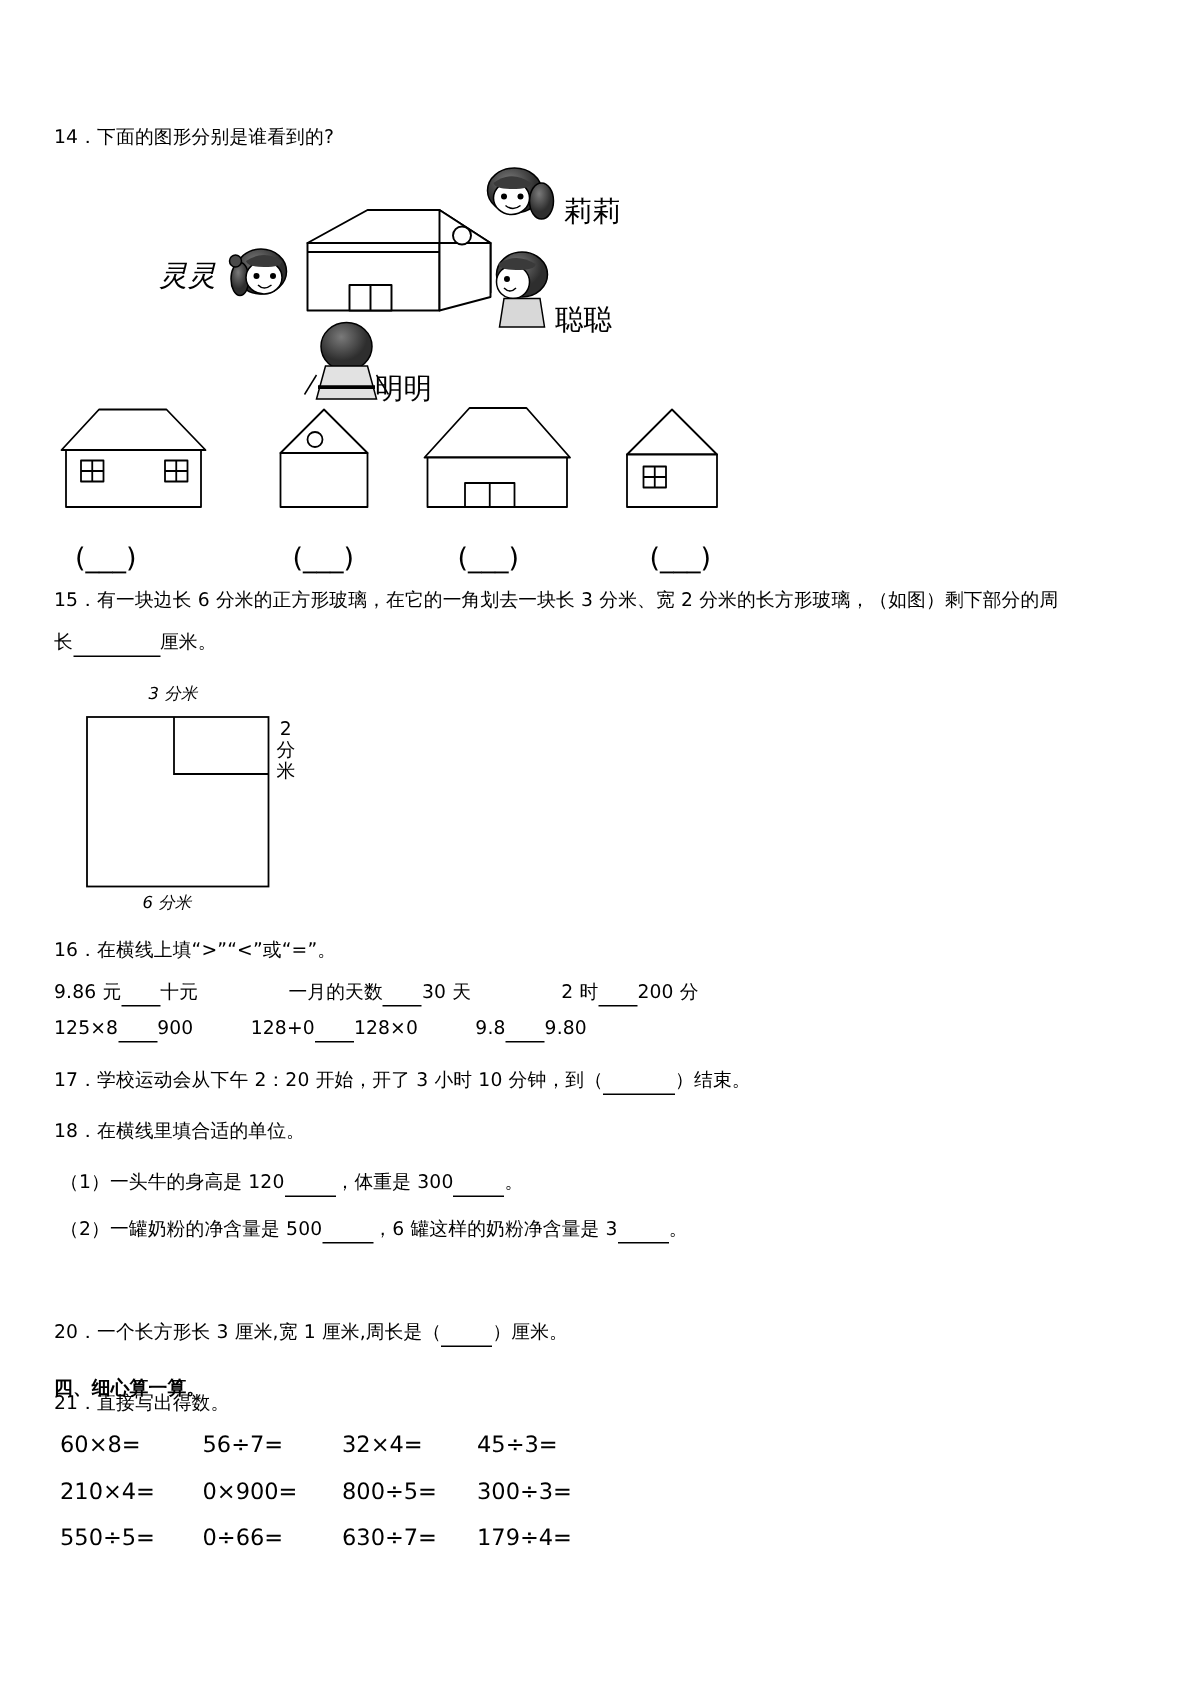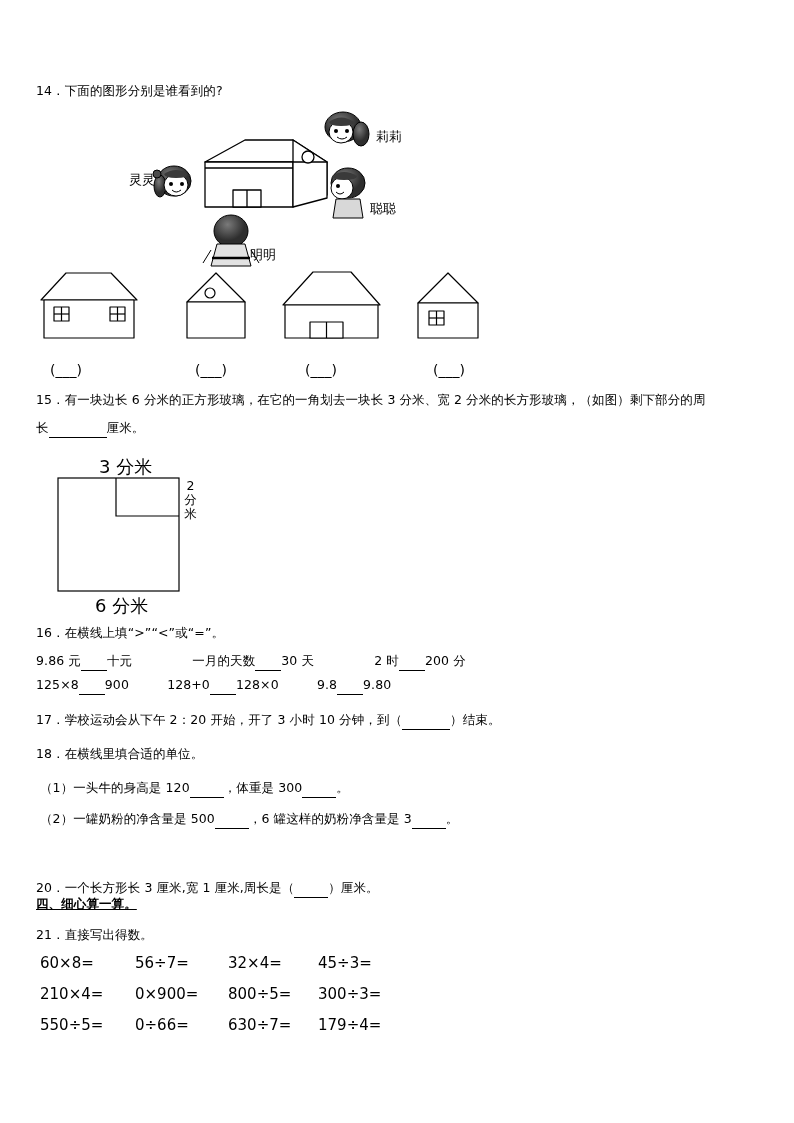--- a/index.html
+++ b/index.html
@@ -38,47 +38,48 @@
   .b-md { width: 34px; }
   .b-lg { width: 48px; }
   .b-xl { width: 58px; }
 
   
   .illus { position: absolute; left: 0; top: 0; }
 
   
   .opt-blank {
     position: absolute;
-    font-size: 14px;
+    font-size: 18px;
     white-space: nowrap;
   }
 
   
   .calc-cell {
     position: absolute;
     font-size: 15px;
     white-space: nowrap;
   }
 
   
   .dim-label {
     position: absolute;
-    font-size: 18px;
-    white-space: nowrap;
+    font-size: 11px;
+    white-space: nowrap;
+    font-style: italic;
   }
   .dim-vert {
     position: absolute;
     font-size: 12.5px;
     width: 13px;
     line-height: 14px;
     text-align: center;
   }
   .name-label {
     position: absolute;
-    font-size: 13px;
+    font-size: 19px;
     white-space: nowrap;
   }
   svg { display: block; }
 </style>
 </head>
 <body>
 
 <div class="page">
 
   <div class="q" style="left:36px; top:82px;">
@@ -145,21 +146,21 @@
       <g>
         <ellipse cx="126" cy="131" rx="17" ry="16" fill="url(#hairg)" stroke="#000" stroke-width="1"></ellipse>
         <path d="M112 144 L140 144 L146 166 L106 166 Z" fill="#e2e2e2" stroke="#000" stroke-width="1"></path>
         <line x1="107" y1="158" x2="145" y2="158" stroke="#000" stroke-width="2.5"></line>
         <line x1="106" y1="150" x2="98" y2="163" stroke="#000" stroke-width="1"></line>
         <line x1="146" y1="150" x2="154" y2="163" stroke="#000" stroke-width="1"></line>
       </g>
     </svg>
   </div>
 
-  <div class="name-label" style="left:129px; top:171px;">灵灵</div>
+  <div class="name-label" style="left:106px; top:171px;font-style:italic;">灵灵</div>
   <div class="name-label" style="left:376px; top:128px;">莉莉</div>
   <div class="name-label" style="left:370px; top:200px;text-align:center;">聪聪</div>
   <div class="name-label" style="left:250px; top:246px;">明明</div>
 
   <div class="illus" style="left:36px; top:267px;">
     <svg width="480" height="80" viewBox="0 0 480 80">
       <g fill="#ffffff" stroke="#000000" stroke-width="1.2" stroke-linejoin="round">
 
         <g>
           <polygon points="30,6 75,6 101,33 5,33"></polygon>
@@ -252,21 +253,21 @@
   </div>
   <div class="q" style="left:40px; top:810px;">
     <span>（2）一罐奶粉的净含量是 500</span><span class="blank-u b-md">&nbsp;</span><span>，6 罐这样的奶粉净含量是 3</span><span class="blank-u b-md">&nbsp;</span><span>。</span>
   </div>
 
 
   <div class="q" style="left:36px; top:879px;">
     <span>20．</span><span>一个长方形长 3 厘米,宽 1 厘米,周长是（</span><span class="blank-u b-md">&nbsp;</span><span>）厘米。</span>
   </div>
 
-  <div class="q bold" style="left:36px; top:895px;text-decoration:underline;">四、细心算一算。</div>
+  <div class="q bold" style="left:36px; top:916px;">四、细心算一算。</div>
 
   <div class="q" style="left:36px; top:926px;">
     <span>21．</span><span>直接写出得数。</span>
   </div>
 
   <div class="calc-cell" style="left:40px; top:954px;">60×8=</div>
   <div class="calc-cell" style="left:135px; top:954px;">56÷7=</div>
   <div class="calc-cell" style="left:228px; top:954px;">32×4=</div>
   <div class="calc-cell" style="left:318px; top:954px;">45÷3=</div>
 

